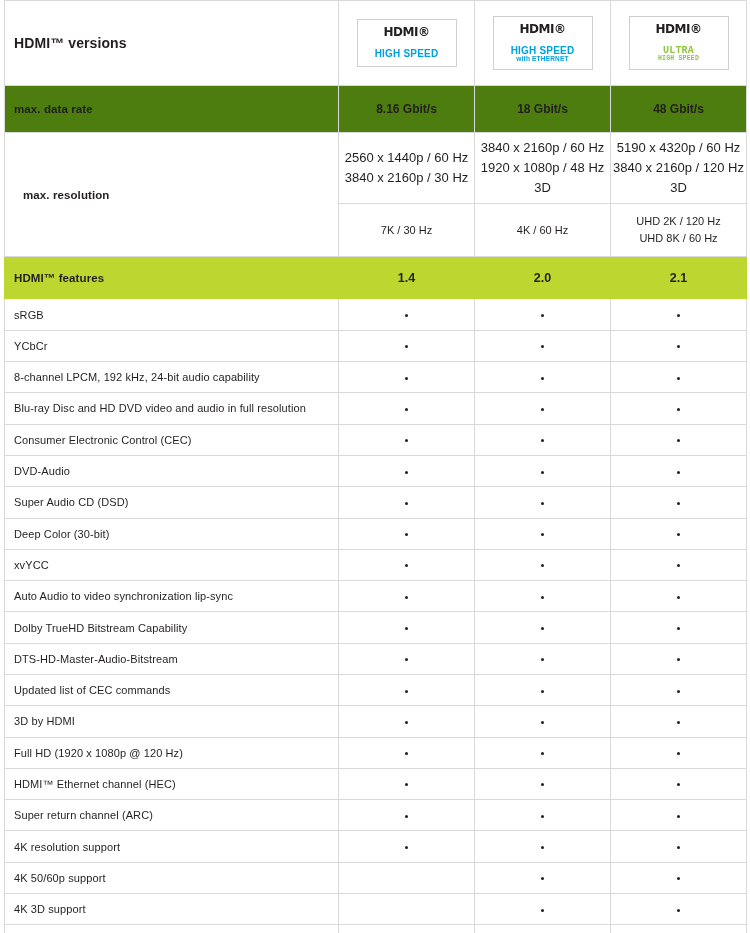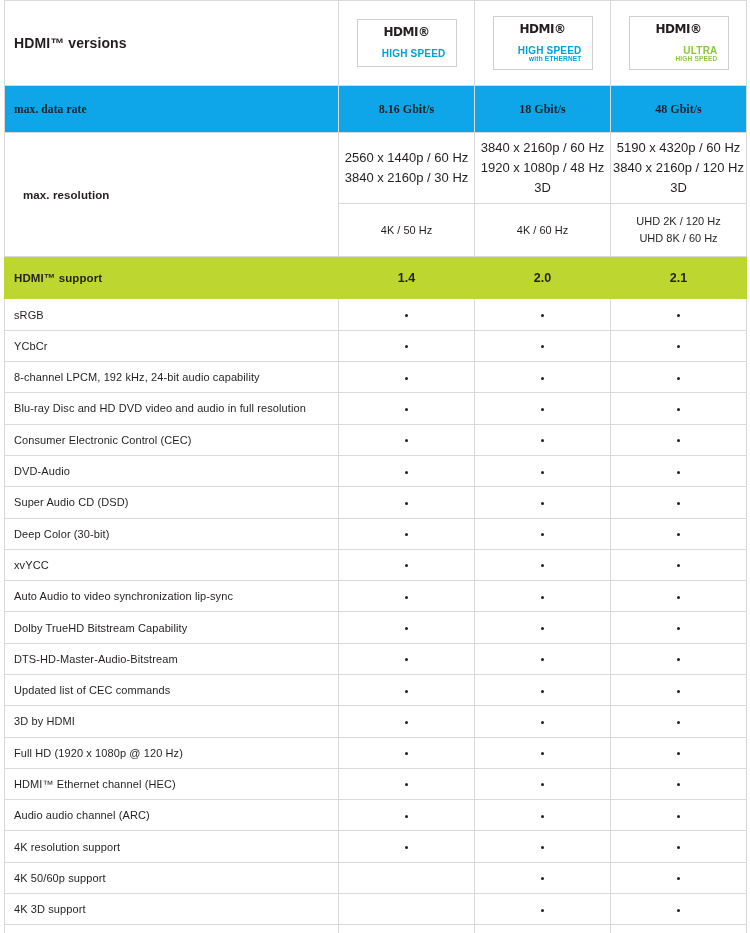--- a/index.html
+++ b/index.html
@@ -72,32 +72,31 @@
     letter-spacing: -0.5px;
     color: #231f20;
     display: block;
     margin-bottom: 10px;
   }
   .logo-sub {
     display: block;
     font-weight: bold;
     font-size: 10px;
     letter-spacing: 0.2px;
-    text-align: right;
   }
   .logo-sub.blue { color: #00a0dd; }
   .logo-sub.tiny {
     font-size: 6.5px;
     letter-spacing: 0.2px;
     font-weight: bold;
   }
-  .logo-sub.green { color: #8cc63e; }
-
-  
-  .rate-row td { height: 32px; background: #0ea5e9; font-family: Liberation Serif, serif; }
+  .logo-sub.green { color: #8cc63e; font-family: Liberation Mono, monospace; }
+
+  
+  .rate-row td { height: 32px; background: #4d7c0f; }
   .rate-row .lbl { font-weight: bold; font-size: 11.5px; }
   .rate-row .ctr { font-weight: bold; font-size: 12px; }
 
   
   .res-row td { height: 42px; }
   .res-row td.ctr { font-size: 13px; line-height: 1.55; padding: 5px 2px; }
   .res-row2 td { height: 42px; }
   .res-row2 td.ctr { font-size: 11px; line-height: 1.55; padding: 5px 2px; }
   .res-label {
     font-size: 11.5px;
@@ -150,26 +149,26 @@
           <td class="ctr">18 Gbit/s</td>
           <td class="ctr">48 Gbit/s</td>
         </tr>
         <tr class="res-row">
           <td class="lbl res-label" rowspan="2">max. resolution</td>
           <td class="ctr"><span>2560 x 1440p / 60 Hz</span><br><span>3840 x 2160p / 30 Hz</span></td>
           <td class="ctr"><span>3840 x 2160p / 60 Hz</span><br><span>1920 x 1080p / 48 Hz 3D</span></td>
           <td class="ctr"><span>5190 x 4320p / 60 Hz</span><br><span>3840 x 2160p / 120 Hz 3D</span></td>
         </tr>
         <tr class="res-row2">
-          <td class="ctr"><span>4K / 50 Hz</span></td>
+          <td class="ctr"><span>7K / 30 Hz</span></td>
           <td class="ctr"><span>4K / 60 Hz</span></td>
           <td class="ctr"><span>UHD 2K / 120 Hz</span><br><span>UHD 8K / 60 Hz</span></td>
         </tr>
         <tr class="feat-row">
-          <td class="lbl">HDMI™ support</td>
+          <td class="lbl">HDMI™ features</td>
           <td class="ctr">1.4</td>
           <td class="ctr">2.0</td>
           <td class="ctr">2.1</td>
         </tr>
         <tr class="frow">
           <td class="lbl">sRGB</td>
           <td class="ctr"><span class="dot"></span></td>
           <td class="ctr"><span class="dot"></span></td>
           <td class="ctr"><span class="dot"></span></td>
         </tr>
@@ -257,21 +256,21 @@
           <td class="ctr"><span class="dot"></span></td>
           <td class="ctr"><span class="dot"></span></td>
         </tr>
         <tr class="frow">
           <td class="lbl">HDMI™ Ethernet channel (HEC)</td>
           <td class="ctr"><span class="dot"></span></td>
           <td class="ctr"><span class="dot"></span></td>
           <td class="ctr"><span class="dot"></span></td>
         </tr>
         <tr class="frow">
-          <td class="lbl">Audio audio channel (ARC)</td>
+          <td class="lbl">Super return channel (ARC)</td>
           <td class="ctr"><span class="dot"></span></td>
           <td class="ctr"><span class="dot"></span></td>
           <td class="ctr"><span class="dot"></span></td>
         </tr>
         <tr class="frow">
           <td class="lbl">4K resolution support</td>
           <td class="ctr"><span class="dot"></span></td>
           <td class="ctr"><span class="dot"></span></td>
           <td class="ctr"><span class="dot"></span></td>
         </tr>

